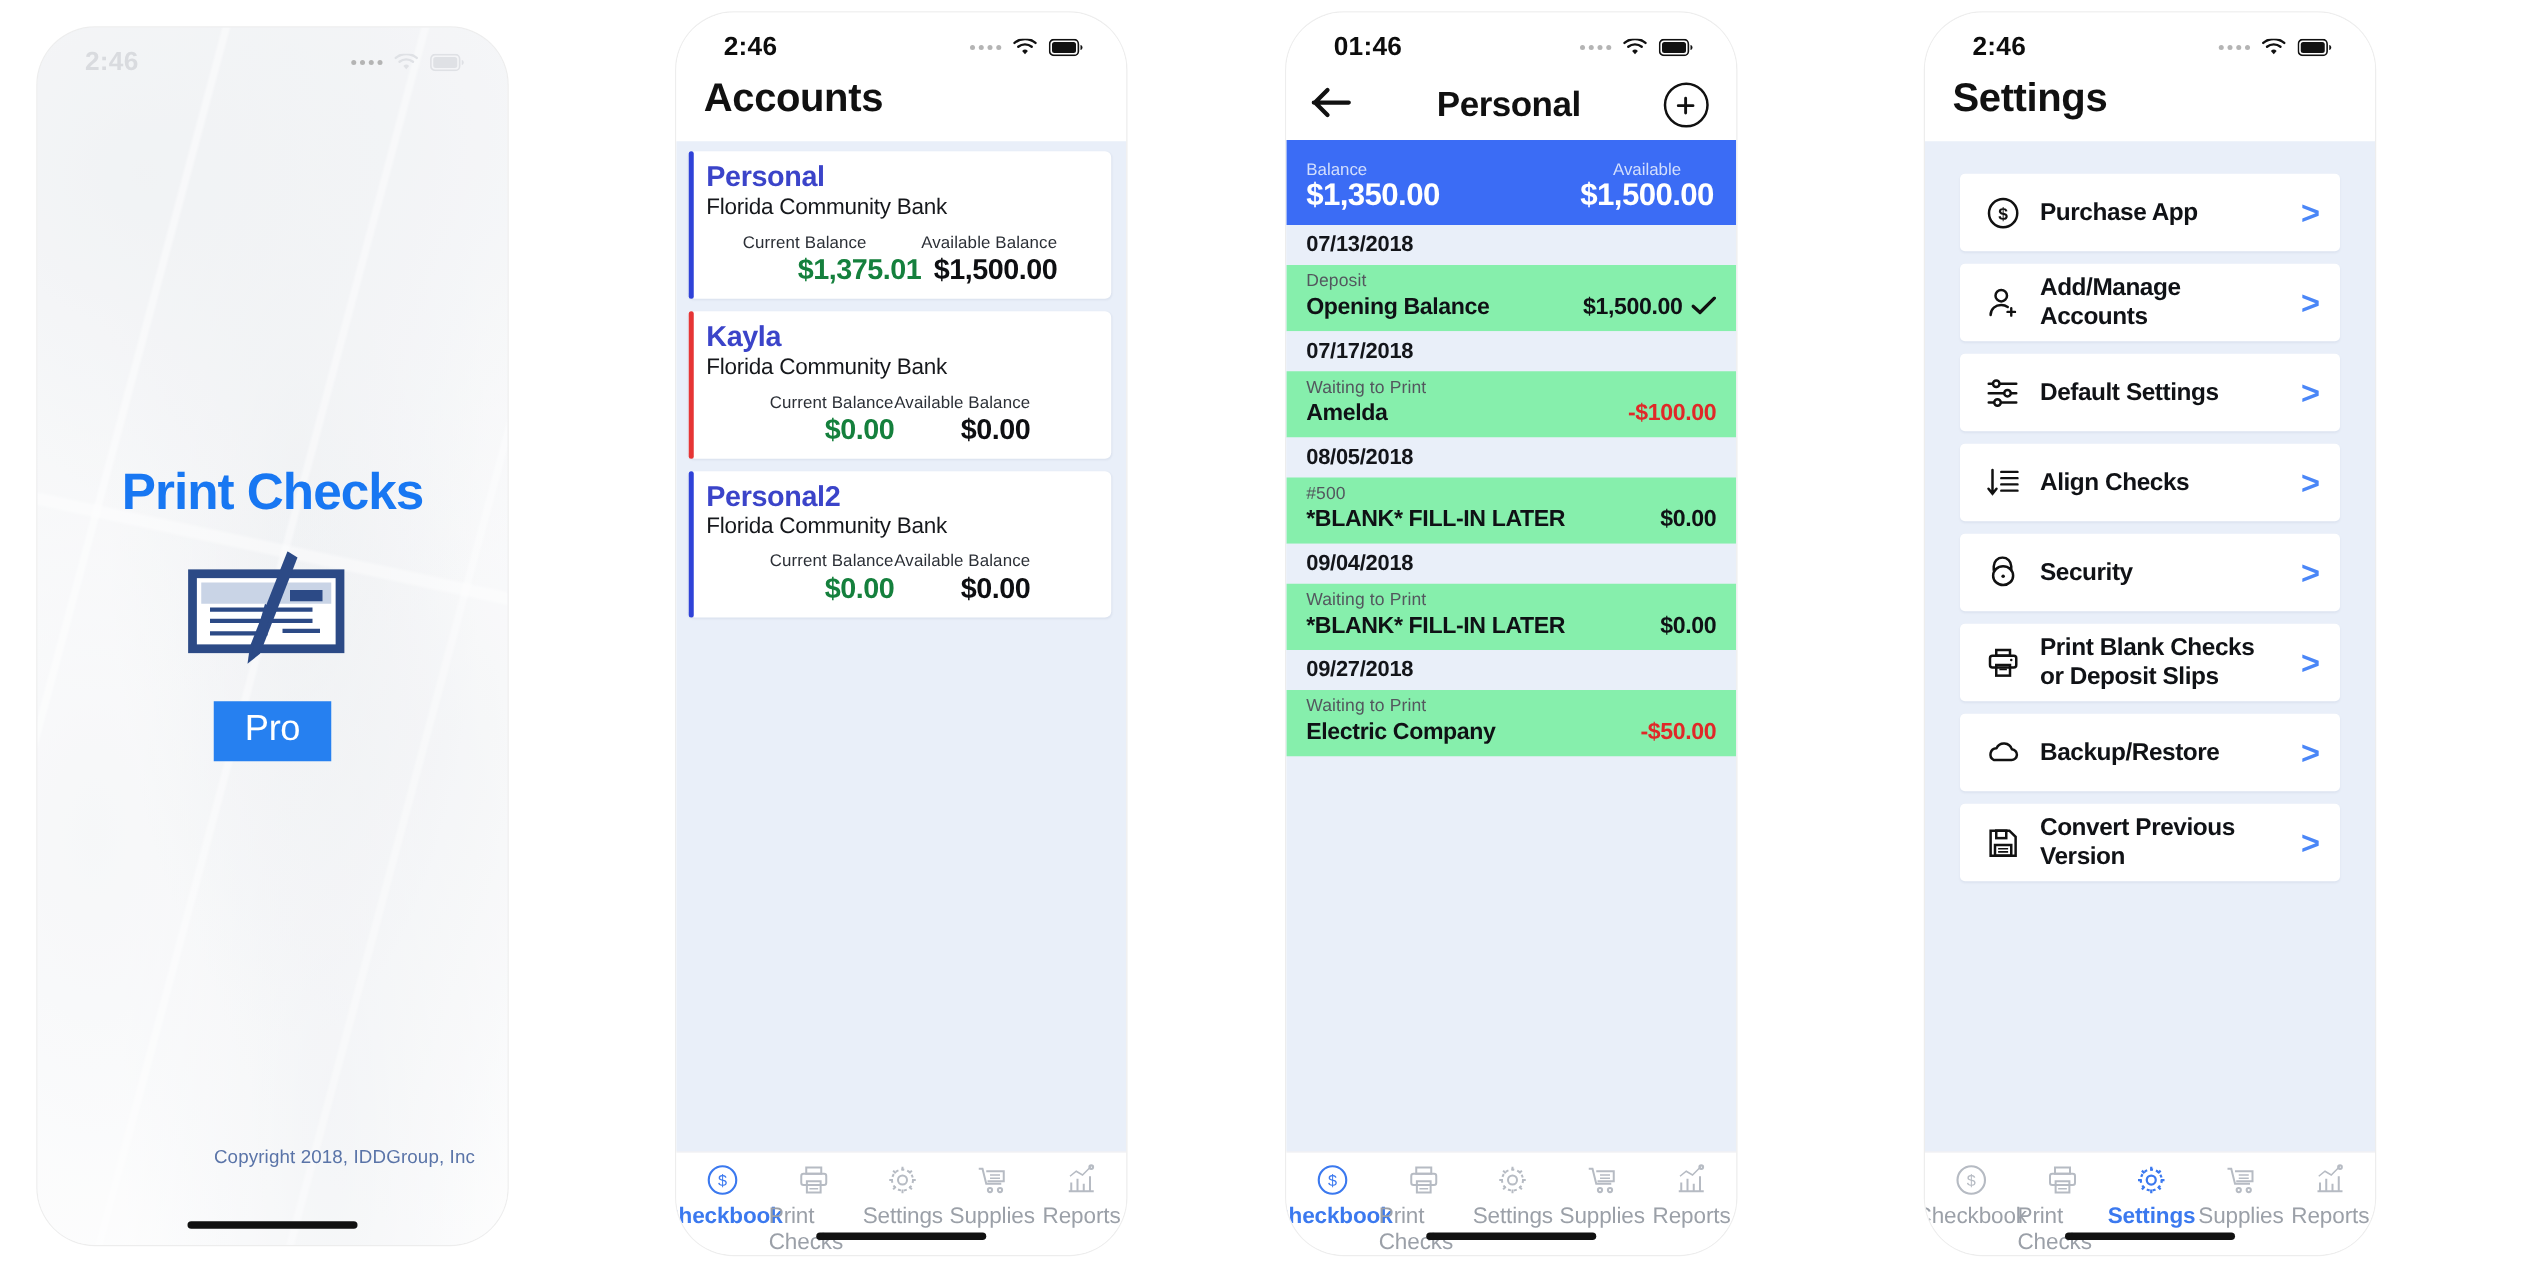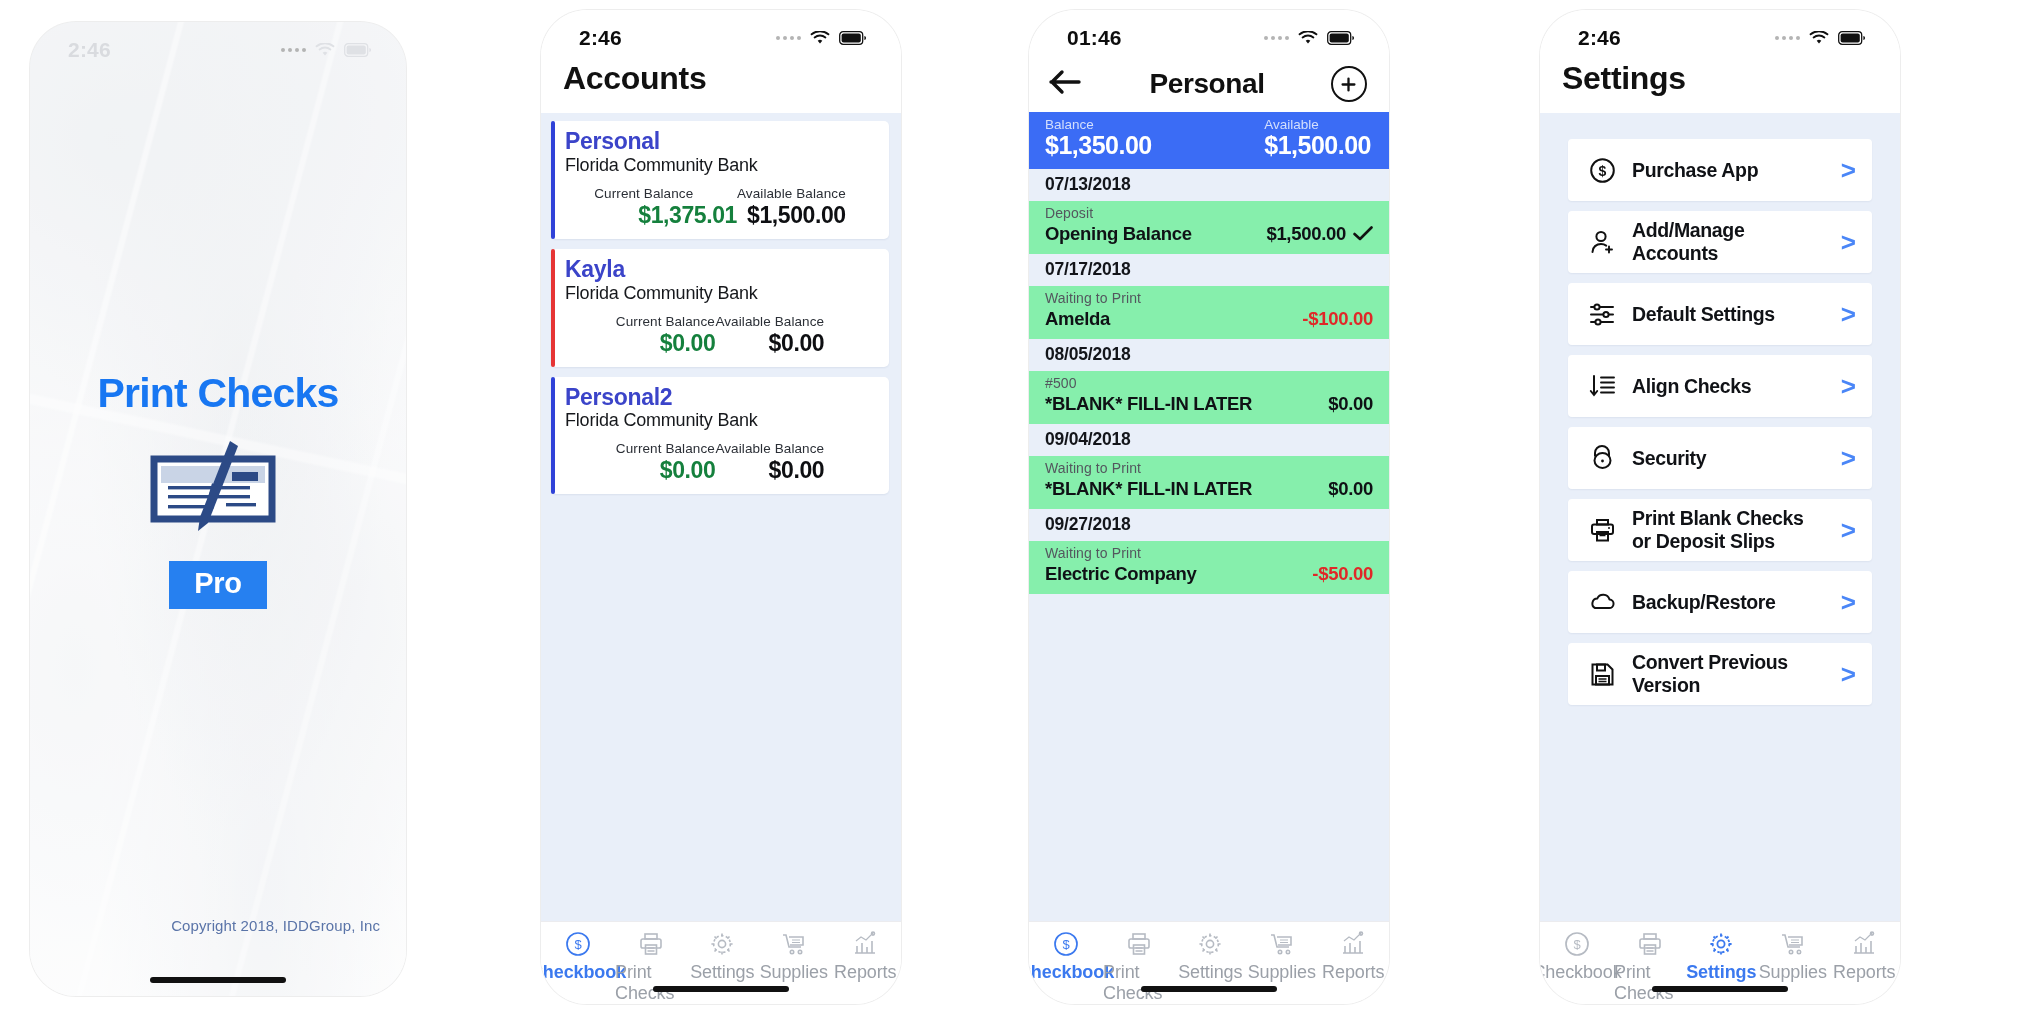--- a/index.html
+++ b/index.html
@@ -65,21 +65,21 @@
   .splash-content {
     position: absolute; inset: 0; display: flex; flex-direction: column;
     align-items: center; justify-content: center; padding-bottom: 40px;
   }
   .splash-title {
     font-size: 41px; font-weight: bold; color: #1877f2; letter-spacing: -0.8px;
     margin-bottom: 24px;
   }
   .check-logo { width: 144px; height: 92px; margin-bottom: 28px; }
   .pro-badge {
-    background: #2680f0; color: #fff; font-size: 29px; font-weight: bold;
+    background: #2680f0; color: #fff; font-size: 29px; font-weight: normal;
     padding: 6px 25px 9px; letter-spacing: -0.3px;
   }
   .copyright {
     position: absolute; right: 26px; bottom: 62px;
     font-size: 15px; color: #5a74a8; letter-spacing: .1px;
   }
   .home-bar {
     position: absolute; bottom: 13px; left: 50%; transform: translateX(-50%);
     width: 136px; height: 6px; border-radius: 3px; background: #111;
   }
@@ -112,25 +112,25 @@
   .reg-nav {
     height: 56px; display: flex; align-items: center; justify-content: space-between;
     padding: 0 22px 0 20px; background: #fff;
   }
   .reg-title { font-size: 28px; font-weight: bold; color: #101010; letter-spacing: -0.4px; }
   .plus-btn {
     width: 36px; height: 36px; border-radius: 50%; border: 2.4px solid #111;
     display: flex; align-items: center; justify-content: center;
   }
   .balance-bar {
-    background: #3b6cf5; color: #fff; padding: 5px 18px 9px 16px;
+    background: #3b6cf5; color: #fff; padding: 16px 18px 9px 16px;
     display: flex; justify-content: space-between; align-items: flex-end;
   }
   .bb-col { display: flex; flex-direction: column; }
-  .bb-col.right { align-items: flex-start; }
+  .bb-col.right { align-items: center; }
   .bb-lbl { font-size: 13.5px; color: #d3dffd; }
   .bb-val { font-size: 25px; font-weight: bold; letter-spacing: -0.5px; line-height: 1.1; }
   .txn-date {
     background: #e9eff9; padding: 5px 16px 6px; font-size: 17.5px;
     font-weight: bold; color: #13151a; letter-spacing: -0.2px;
   }
   .txn-body { background: #86efac; padding: 4px 16px 9px; }
   .txn-sub { font-size: 14px; color: #53575e; letter-spacing: .1px; }
   .txn-line { display: flex; justify-content: space-between; align-items: center; margin-top: 2px; }
   .txn-payee { font-size: 18.5px; font-weight: bold; color: #0f1115; letter-spacing: -0.3px; }

